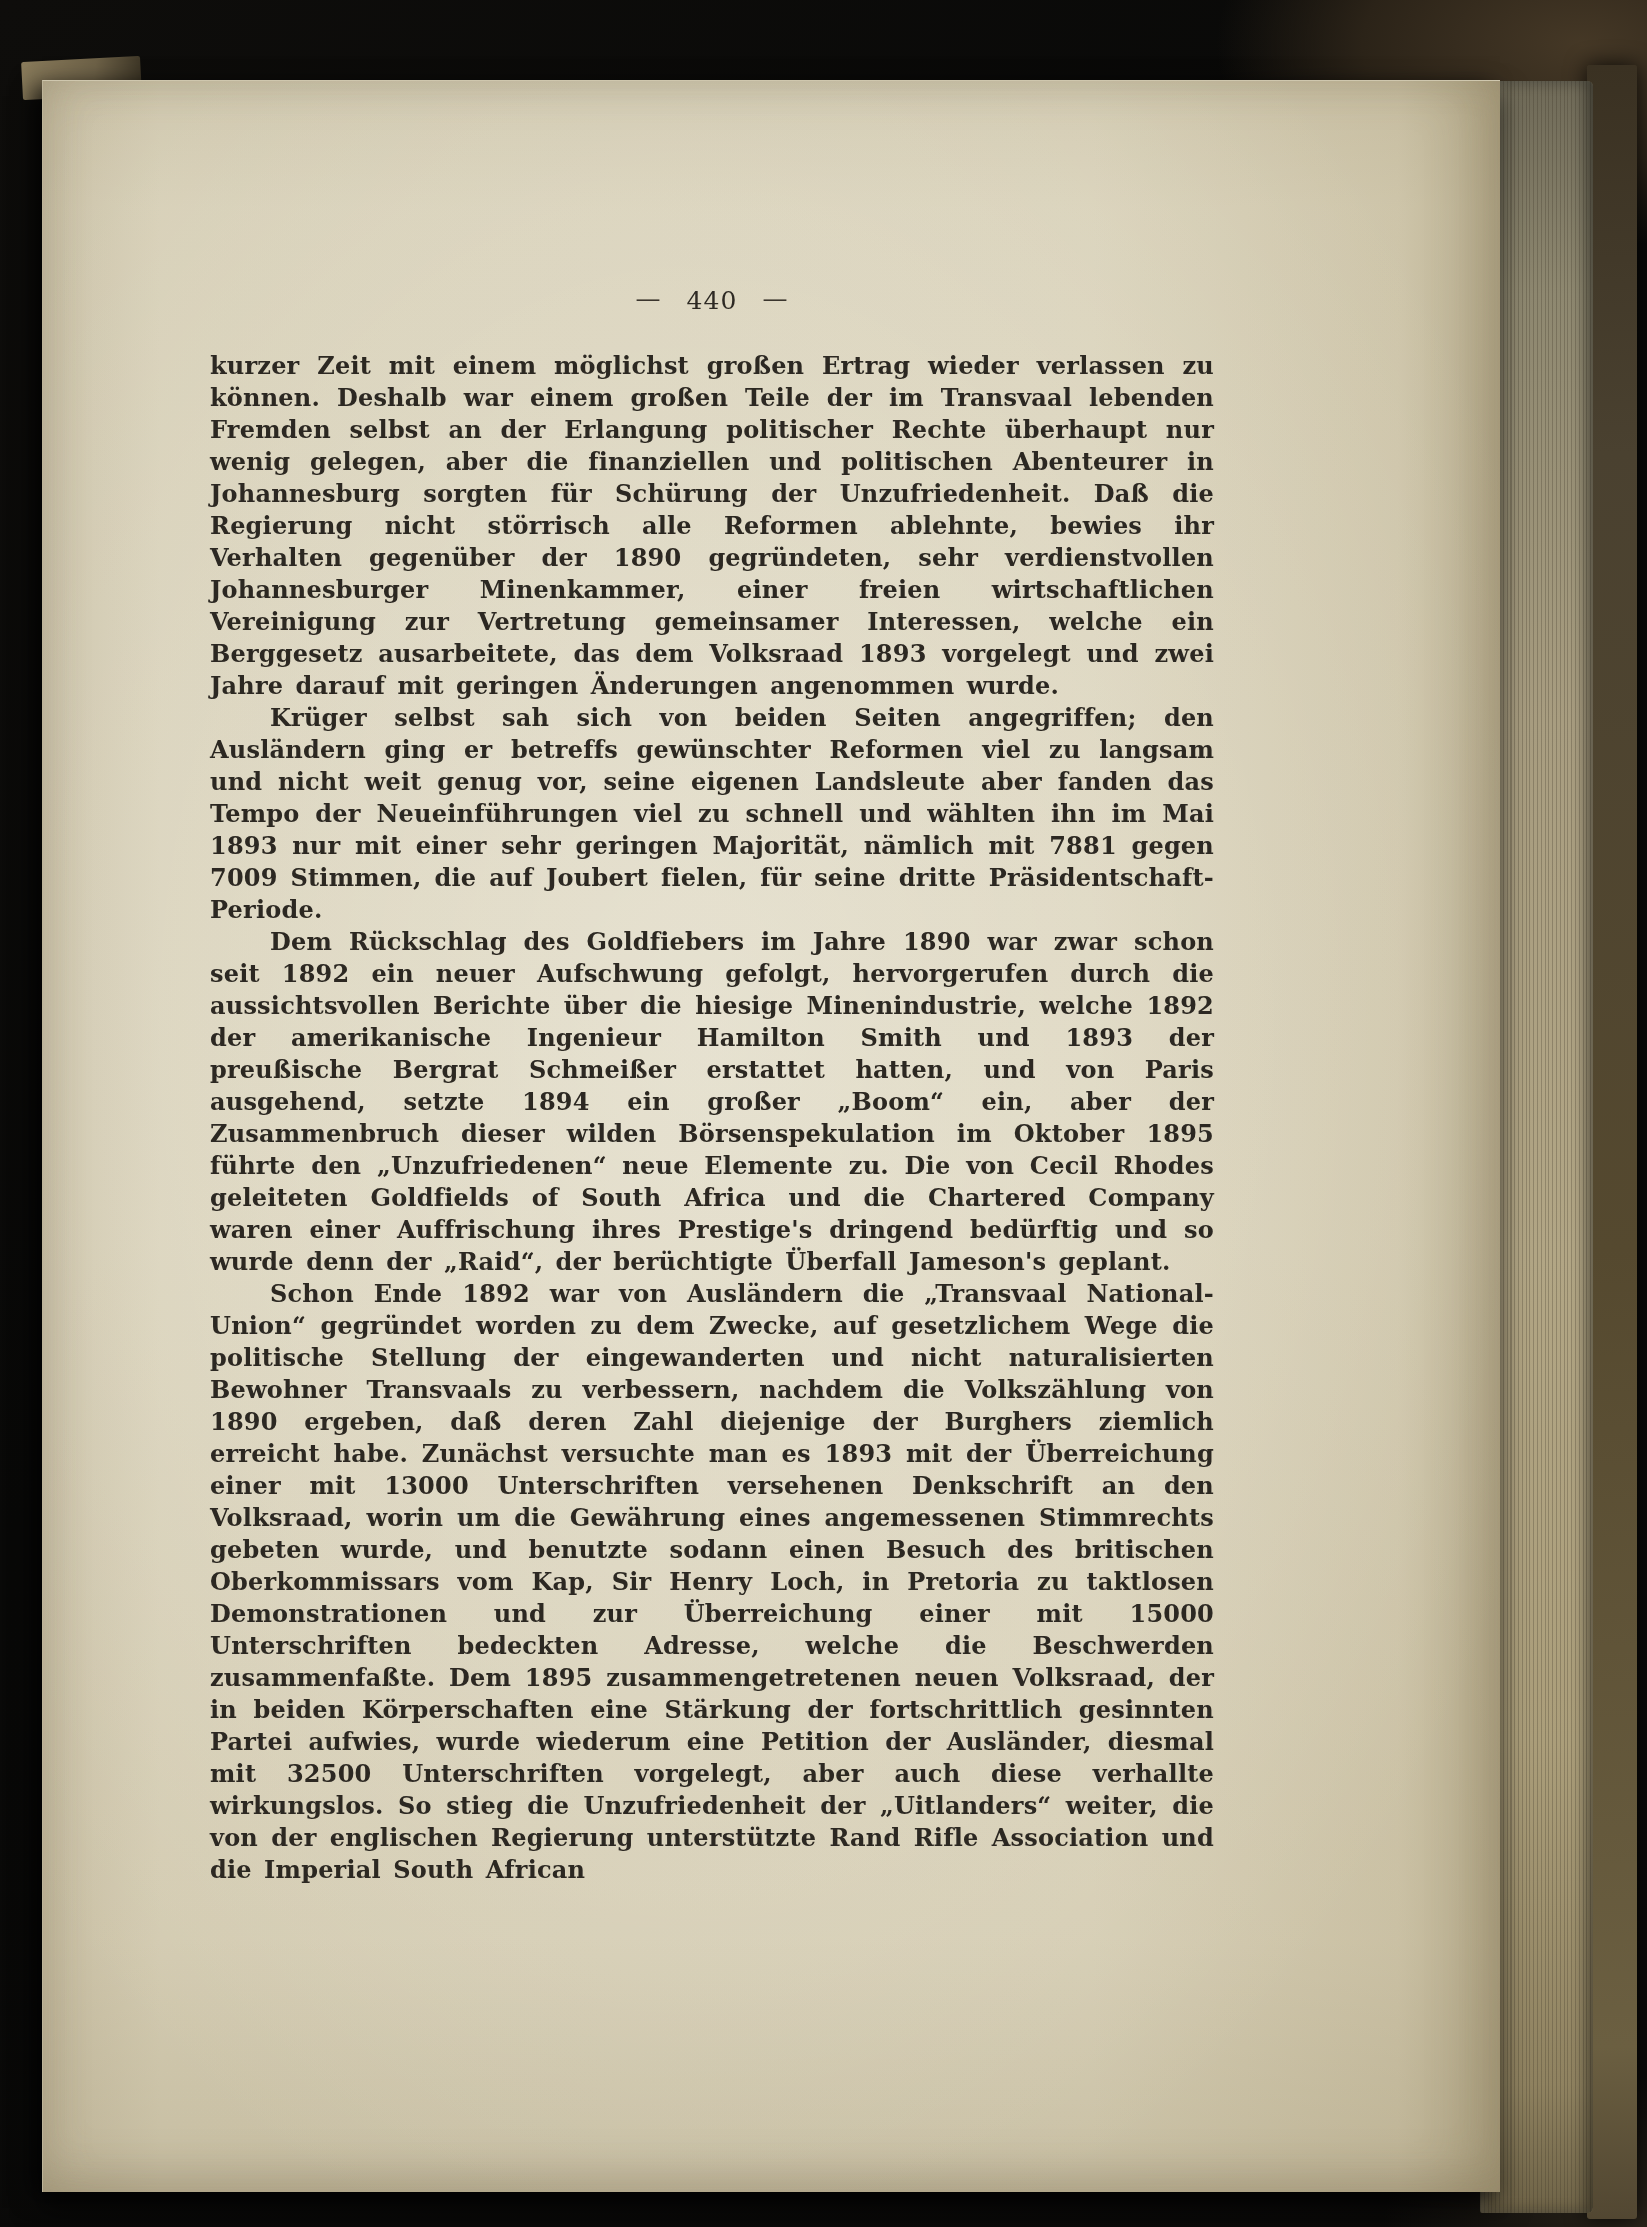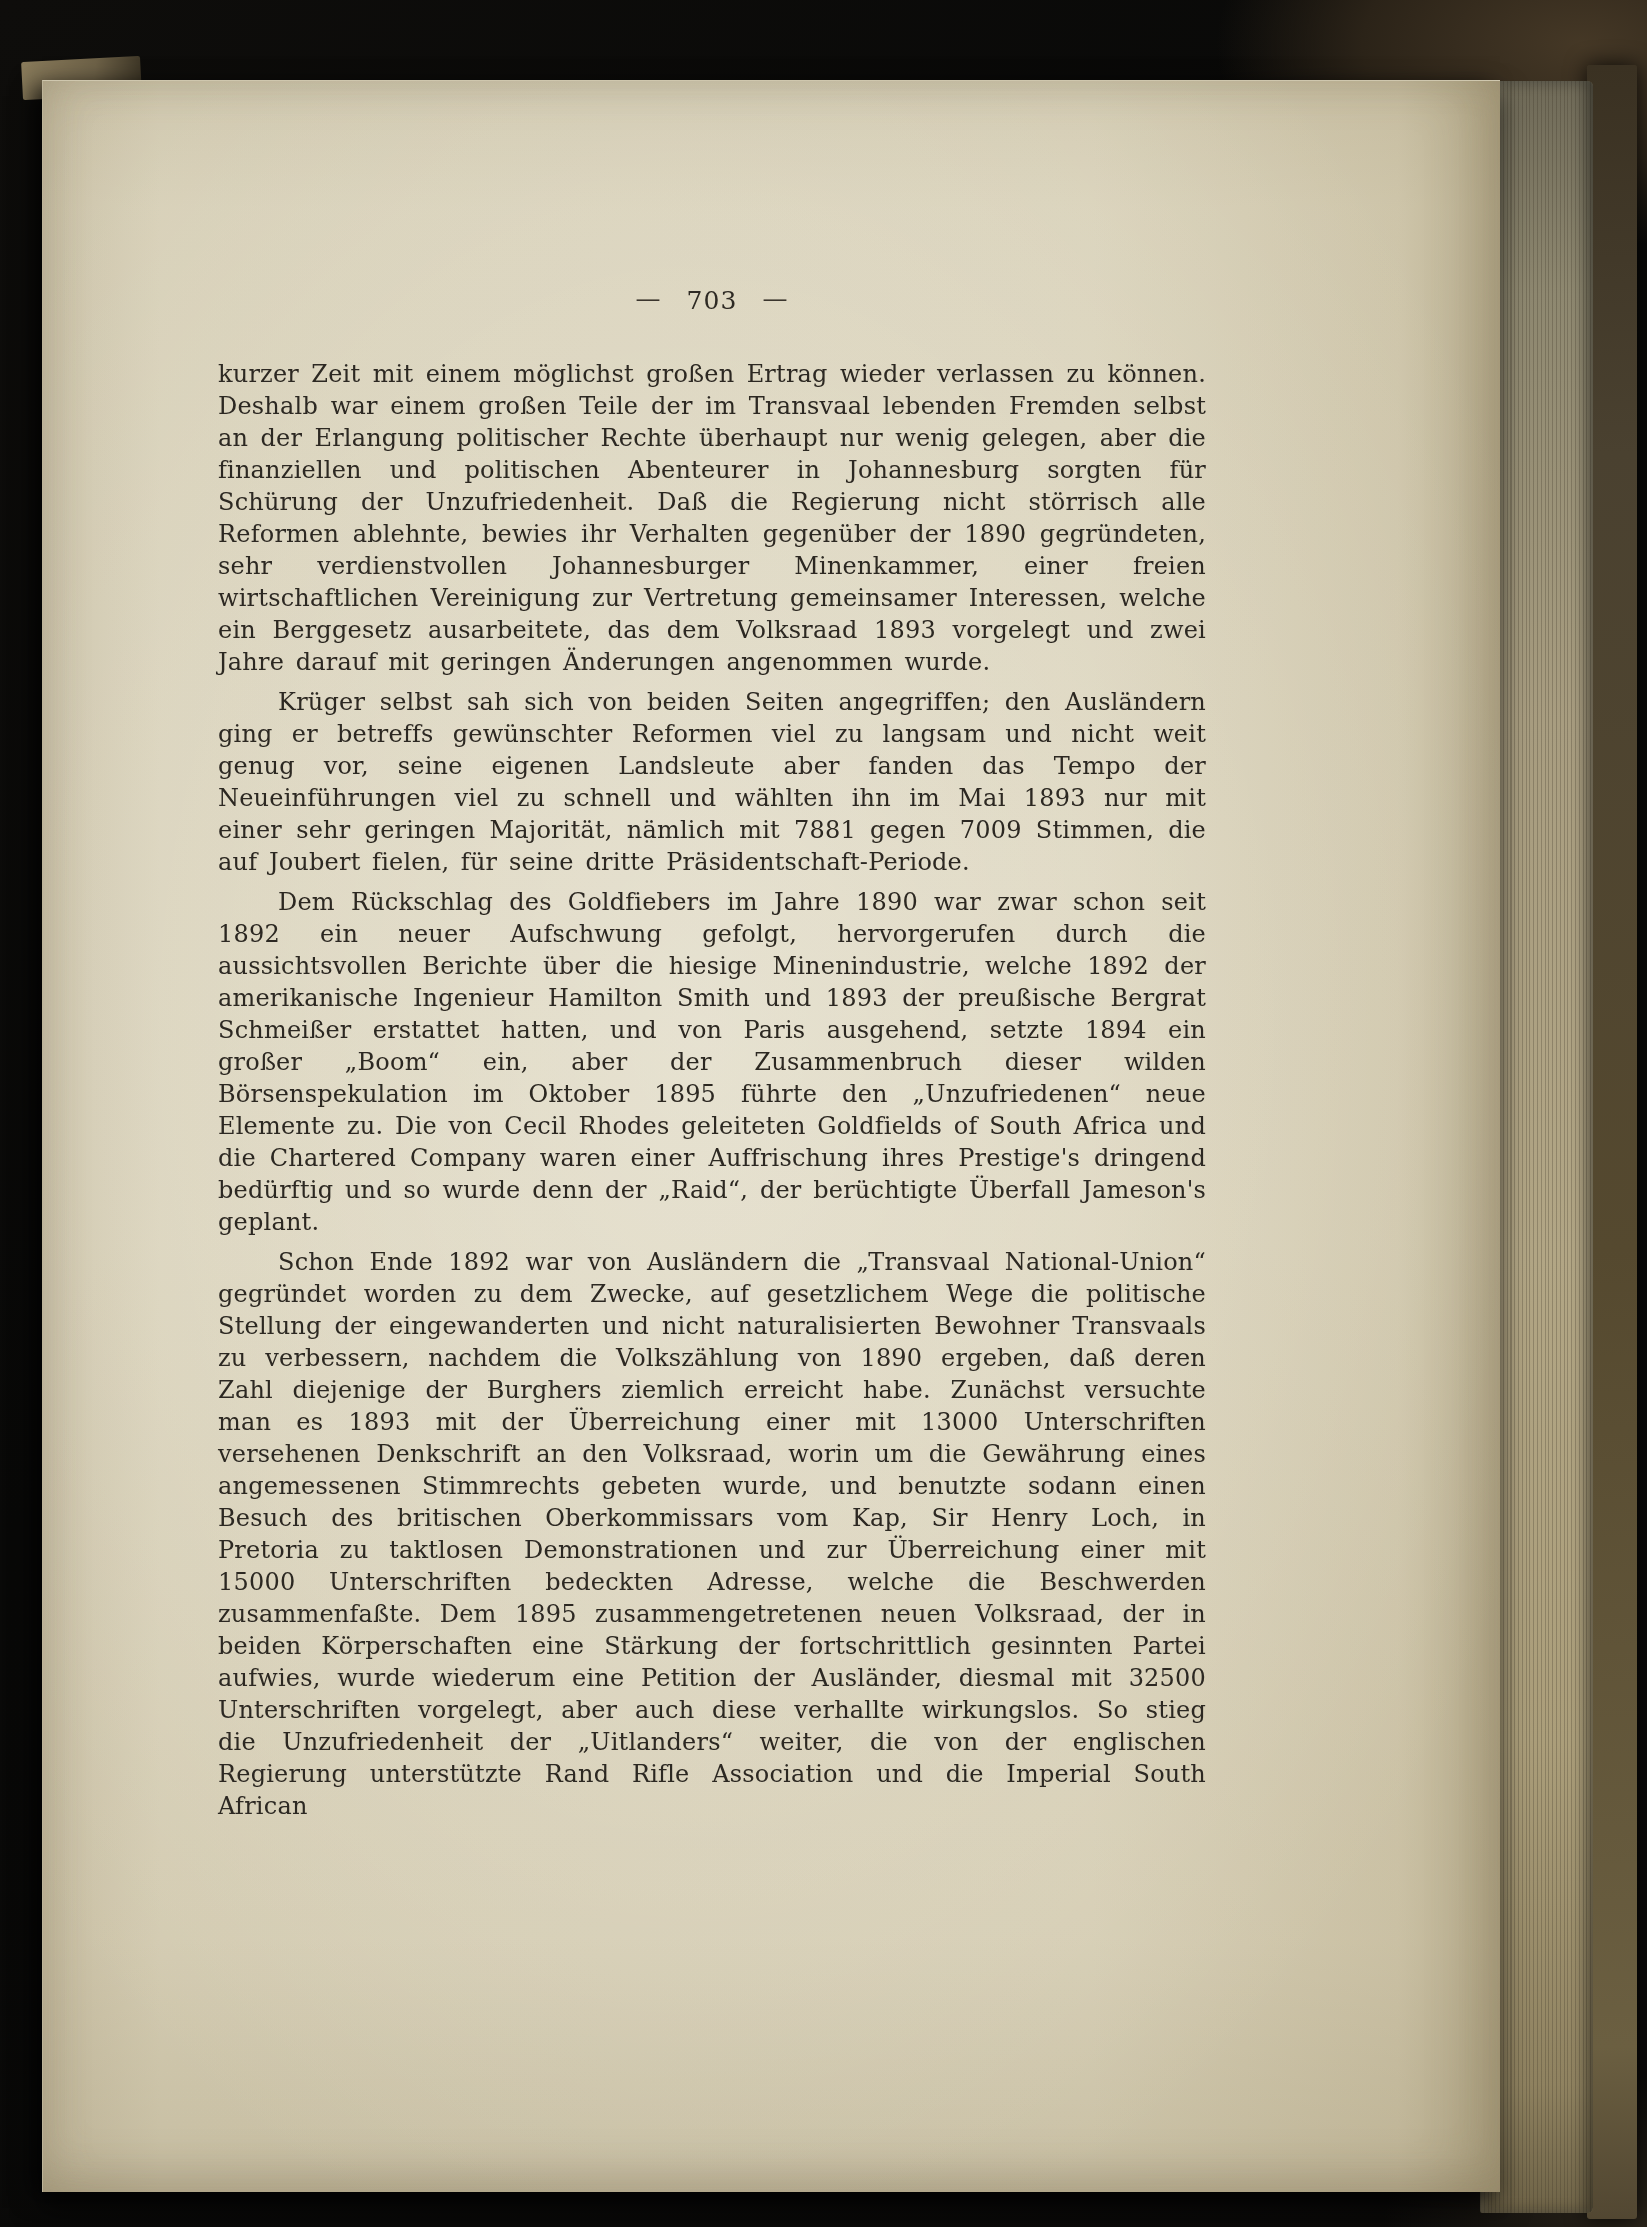--- a/index.html
+++ b/index.html
@@ -100,42 +100,43 @@
     left: 167px;
     width: 1004px;
     color: #2c2822;
     font-size: 24px;
     line-height: 32px;
     text-align: justify;
     word-spacing: 3.8px;
     letter-spacing: 0.2px;
   }
   .para {
-    margin: 8px;
+    margin: 0;
     text-indent: 60px;
     text-align: justify;
     text-align-last: left;
+    font-weight: bold;
   }
   .para.no-indent {
     text-indent: 0;
   }
 </style>
 </head>
 <body>
 
 <div class="scene">
 
   <div class="cover-corner"></div>
   <div class="book-cover"></div>
   <div class="book-edge"></div>
 
   <div class="page">
 
     <div class="page-header">
-      <span class="dash">—</span><span class="num">703</span><span class="dash">—</span>
+      <span class="dash">—</span><span class="num">440</span><span class="dash">—</span>
     </div>
 
     <div class="text-block">
       <p class="para no-indent">kurzer Zeit mit einem möglichst großen Ertrag wieder verlassen zu können. Deshalb war einem großen Teile der im Transvaal lebenden Fremden selbst an der Erlangung politischer Rechte überhaupt nur wenig gelegen, aber die finanziellen und politischen Abenteurer in Johannesburg sorgten für Schürung der Unzufriedenheit.  Daß die Regierung nicht störrisch alle Reformen ablehnte, bewies ihr Verhalten gegenüber der 1890 gegründeten, sehr verdienstvollen Johannesburger Minenkammer, einer freien wirtschaftlichen Vereinigung zur Vertretung gemeinsamer Interessen, welche ein Berggesetz ausarbeitete, das dem Volksraad 1893 vorgelegt und zwei Jahre darauf mit geringen Änderungen angenommen wurde.</p>
       <p class="para">Krüger selbst sah sich von beiden Seiten angegriffen; den Ausländern ging er betreffs gewünschter Reformen viel zu langsam und nicht weit genug vor, seine eigenen Landsleute aber fanden das Tempo der Neueinführungen viel zu schnell und wählten ihn im Mai 1893 nur mit einer sehr geringen Majorität, nämlich mit 7881 gegen 7009 Stimmen, die auf Joubert fielen, für seine dritte Präsidentschaft-Periode.</p>
       <p class="para">Dem Rückschlag des Goldfiebers im Jahre 1890 war zwar schon seit 1892 ein neuer Aufschwung gefolgt, hervorgerufen durch die aussichtsvollen Berichte über die hiesige Minenindustrie, welche 1892 der amerikanische Ingenieur Hamilton Smith und 1893 der preußische Bergrat Schmeißer erstattet hatten, und von Paris ausgehend, setzte 1894 ein großer „Boom“ ein, aber der Zusammenbruch dieser wilden Börsenspekulation im Oktober 1895 führte den „Unzufriedenen“ neue Elemente zu.  Die von Cecil Rhodes geleiteten Goldfields of South Africa und die Chartered Company waren einer Auffrischung ihres Prestige's dringend bedürftig und so wurde denn der „Raid“, der berüchtigte Überfall Jameson's geplant.</p>
       <p class="para">Schon Ende 1892 war von Ausländern die „Transvaal National-Union“ gegründet worden zu dem Zwecke, auf gesetzlichem Wege die politische Stellung der eingewanderten und nicht naturalisierten Bewohner Transvaals zu verbessern, nachdem die Volkszählung von 1890 ergeben, daß deren Zahl diejenige der Burghers ziemlich erreicht habe.  Zunächst versuchte man es 1893 mit der Überreichung einer mit 13000 Unterschriften versehenen Denkschrift an den Volksraad, worin um die Gewährung eines angemessenen Stimmrechts gebeten wurde, und benutzte sodann einen Besuch des britischen Oberkommissars vom Kap, Sir Henry Loch, in Pretoria zu taktlosen Demonstrationen und zur Überreichung einer mit 15000 Unterschriften bedeckten Adresse, welche die Beschwerden zusammenfaßte.  Dem 1895 zusammengetretenen neuen Volksraad, der in beiden Körperschaften eine Stärkung der fortschrittlich gesinnten Partei aufwies, wurde wiederum eine Petition der Ausländer, diesmal mit 32500 Unterschriften vorgelegt, aber auch diese verhallte wirkungslos.  So stieg die Unzufriedenheit der „Uitlanders“ weiter, die von der englischen Regierung unterstützte Rand Rifle Association und die Imperial South African</p>
     </div>
 
   </div>

